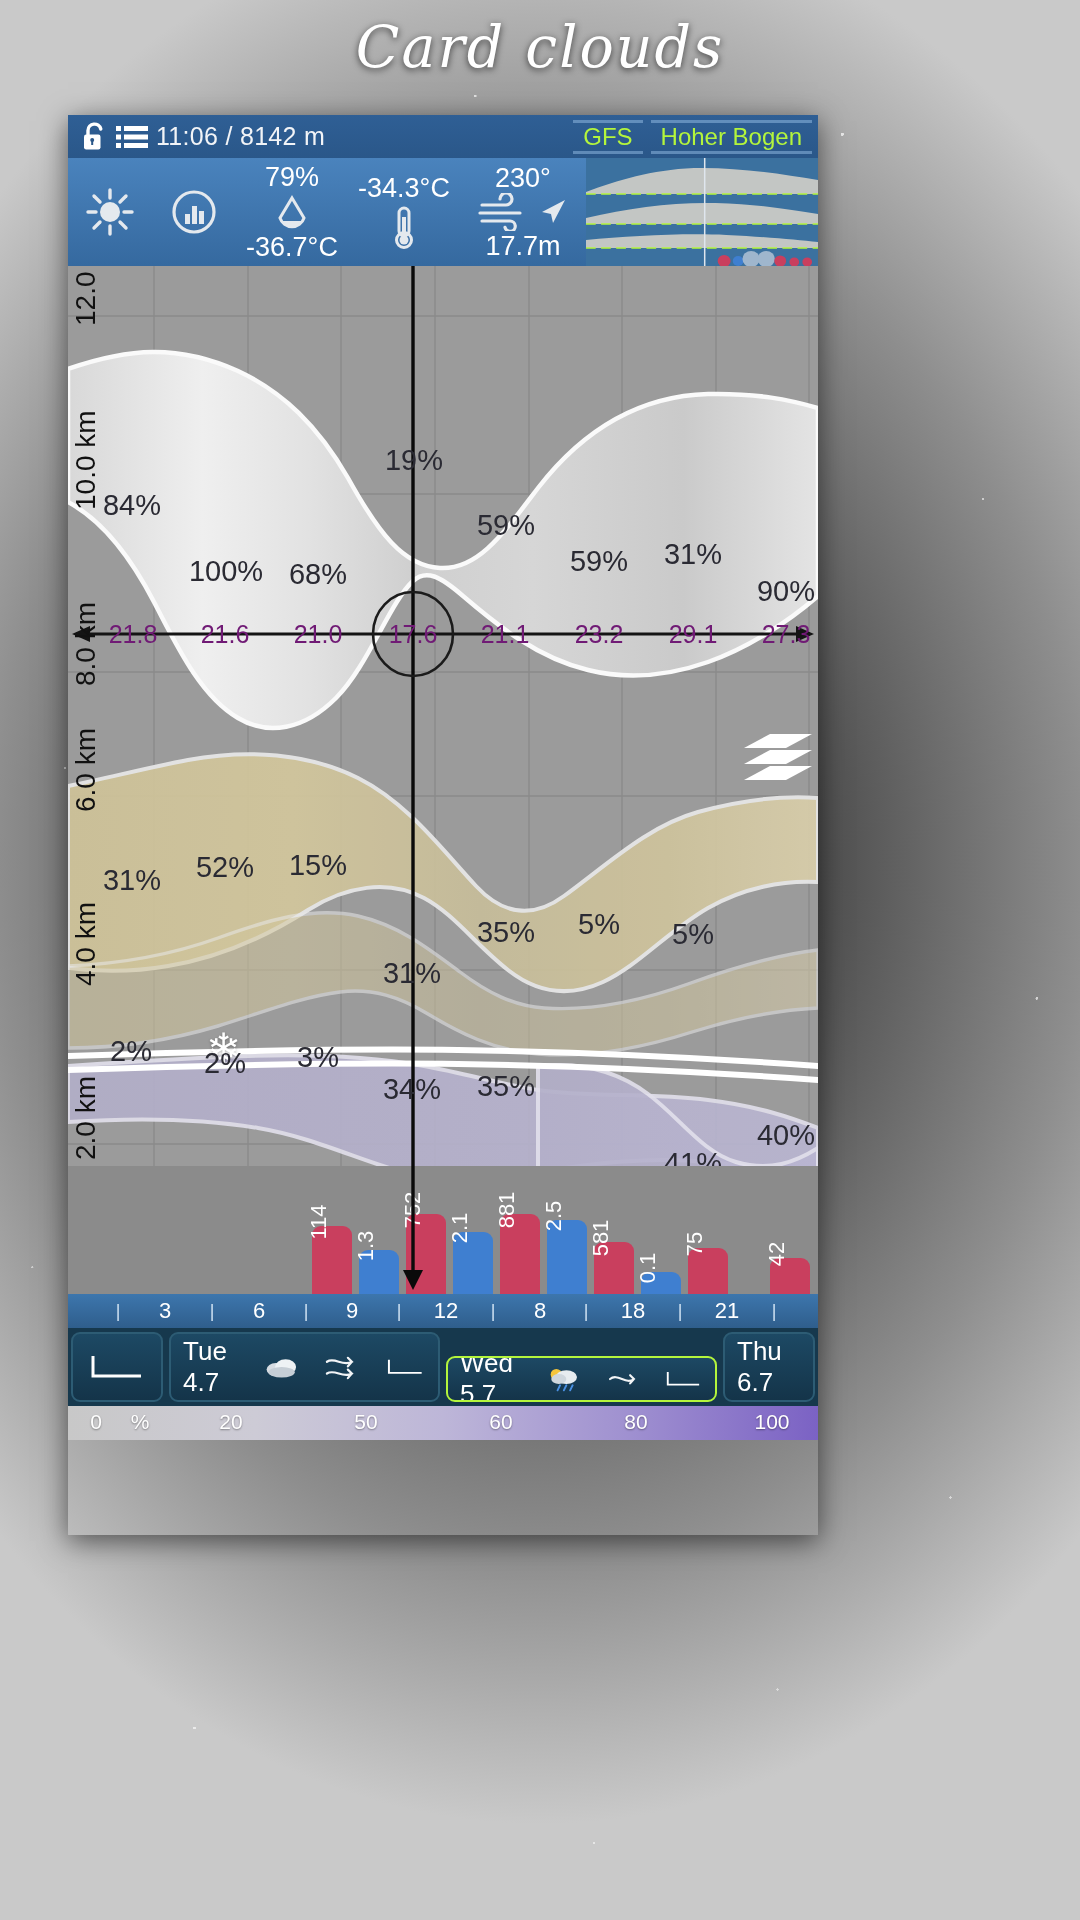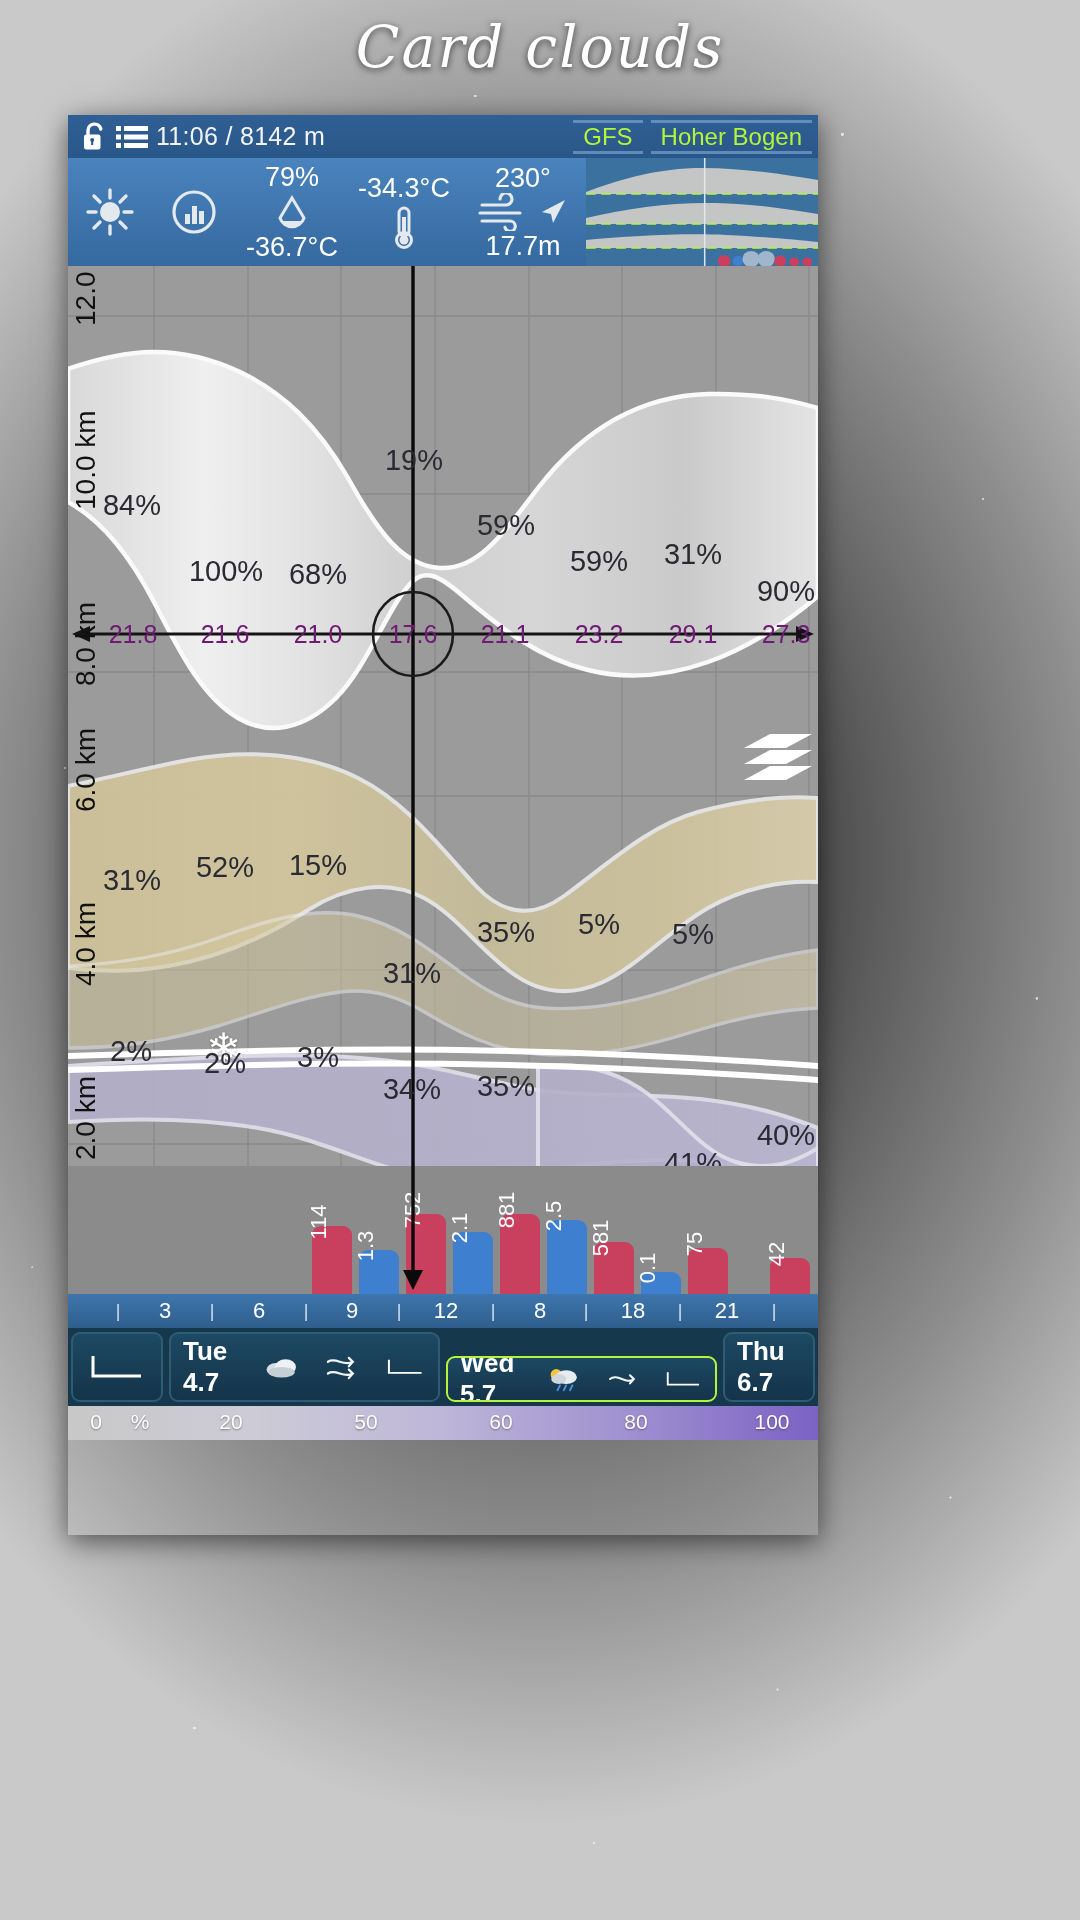--- a/index.html
+++ b/index.html
@@ -118,21 +118,20 @@
   .htick { position:absolute; top:4px; font-size:22px; transform:translateX(-50%); }
   .hmini { position:absolute; top:7px; font-size:18px; color:#cfe2f2; transform:translateX(-50%); }
   
   #daybar { position:relative; width:100%; height:78px; background:#16384d; display:flex; }
   .day {
     position:relative; display:flex; align-items:center; gap:24px;
     padding:0 12px; color:#fff; font-size:26px;
     border:2px solid #2d5c74; border-radius:9px; margin:4px 3px;
     background:linear-gradient(180deg,#1d4964 0%,#143449 100%);
     overflow:hidden;
-    font-weight:bold;
   }
   .day.sel { border-color:#b4f53c;margin-top:28px; }
   
   #legend { position:relative; width:100%; height:34px;
     background:linear-gradient(90deg,#c8c8c8 0%,#cdcbd6 25%,#bdb6d8 50%,#9f90d0 75%,#7b62c4 100%);
     color:#fff; }
   .ltick { position:absolute; top:4px; font-size:21px; transform:translateX(-50%); text-shadow:0 1px 2px rgba(0,0,0,.4); }
 </style>
 </head>
 <body>

